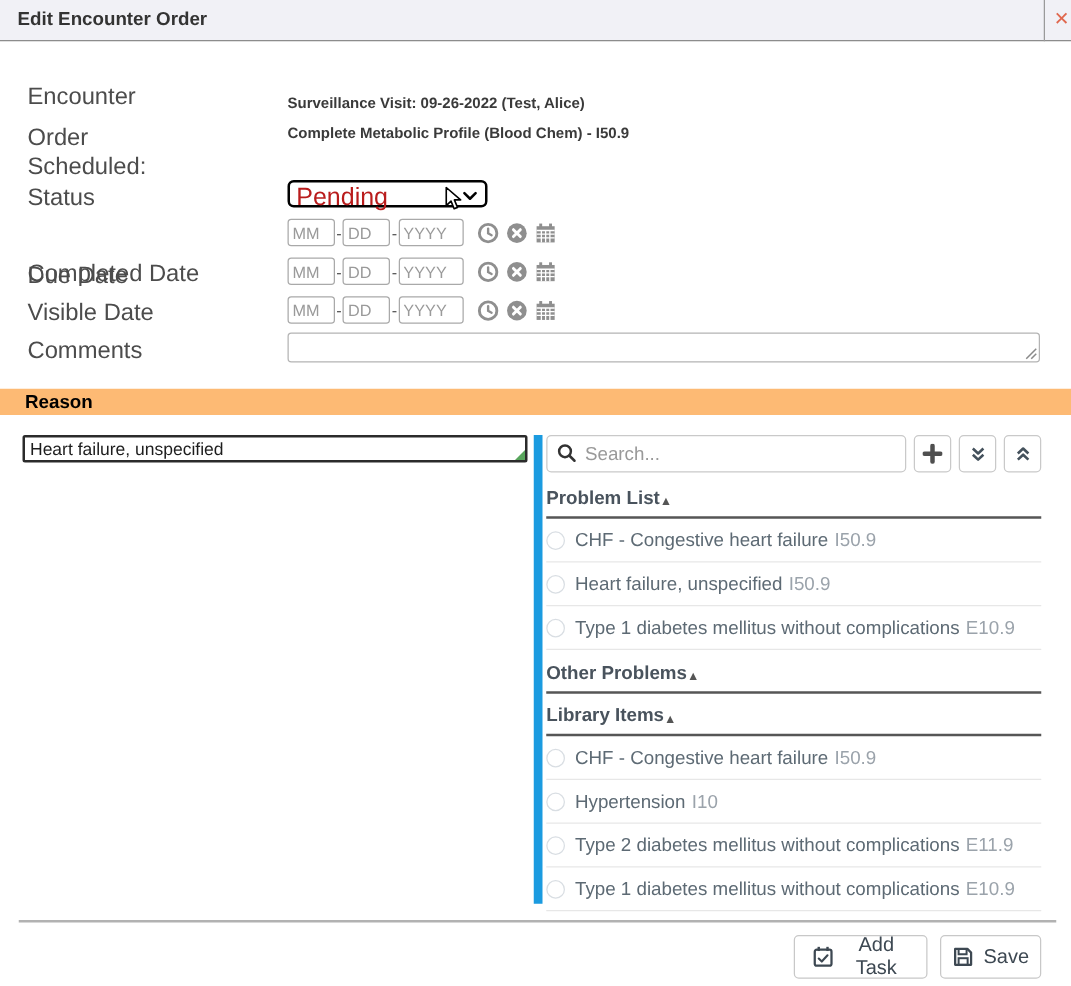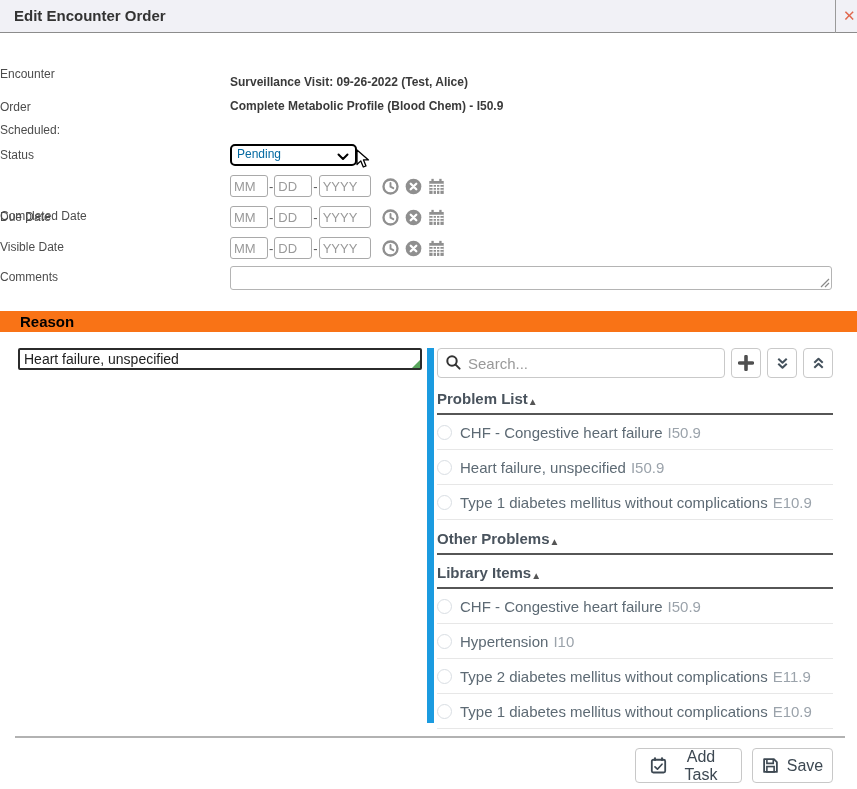--- a/index.html
+++ b/index.html
@@ -21,31 +21,31 @@
   .header-divider{
     position:absolute;left:835px;top:0;width:1px;height:33px;background:#9a9a9a;
   }
   .close-btn{
     position:absolute;left:843px;top:6px;width:20px;height:20px;
     font-size:15px;font-weight:bold;color:#e0684e;cursor:pointer;line-height:20px;
   }
   
   .form-row{position:absolute;left:0;width:857px;display:flex;align-items:flex-start;}
   .form-label{
-    box-sizing:border-box;width:230px;flex:none;
-    font-size:12px;color:#4c4c4c;padding-top:1px;
+    box-sizing:border-box;width:230px;padding-left:22px;flex:none;
+    font-size:19px;color:#4c4c4c;padding-top:1px;
   }
   .form-value{font-size:12px;color:#3a3a3a;font-weight:bold;}
   .r1{top:66px}.r2{top:99px}.r3{top:122px}.r4{top:144px}
   .r5{top:175px}.r6{top:206px}.r7{top:237px}.r8{top:266px}
   
   .status-select{
-    position:relative;box-sizing:border-box;width:127px;height:22px;
+    position:relative;box-sizing:border-box;width:160px;height:22px;
     border:2px solid #000;border-radius:5px;background:#fff;
-    font-size:12px;color:#0369a1;padding:1px 20px 0 5px;cursor:pointer;
+    font-size:20px;color:#b91c1c;padding:1px 20px 0 5px;cursor:pointer;
   }
   .status-select .chev{position:absolute;right:6px;top:7px;}
   .cursor-overlay{position:absolute;left:356px;top:149px;width:20px;height:20px;pointer-events:none;}
   
   .date-group{display:flex;align-items:center;}
   .date-input{
     box-sizing:border-box;height:22px;border:1px solid #a9a9a9;border-radius:3px;
     font-size:13px;color:#3a3a3a;padding:0 3px;font-family:inherit;
   }
   .date-input::placeholder{color:#9a9a9a;}
@@ -59,21 +59,21 @@
     position:relative;box-sizing:border-box;width:602px;height:24px;
     border:1px solid #b4b4b4;border-radius:3px;background:#fff;
   }
   .comments-input{
     box-sizing:border-box;width:100%;height:100%;border:none;resize:none;outline:none;
     font-family:inherit;font-size:13px;padding:3px 14px 3px 4px;background:transparent;
   }
   .resize-grip{position:absolute;right:1px;bottom:1px;width:10px;height:10px;pointer-events:none;}
   
   .reason-bar{
-    position:absolute;top:311px;left:0;width:857px;height:21px;background:#f97316;
+    position:absolute;top:311px;left:0;width:857px;height:21px;background:#fdba74;
   }
   .reason-title{
     position:absolute;left:20px;top:2px;font-size:15px;font-weight:bold;color:#000;
   }
   .reason-textarea-wrap{position:absolute;left:18px;top:348px;width:404px;height:22px;}
   .reason-textarea{
     box-sizing:border-box;width:100%;height:100%;
     border:2px solid #2b2b2b;border-radius:2px;resize:none;outline:none;
     font-family:inherit;font-size:14px;color:#1d1d1d;padding:1px 4px;
   }

